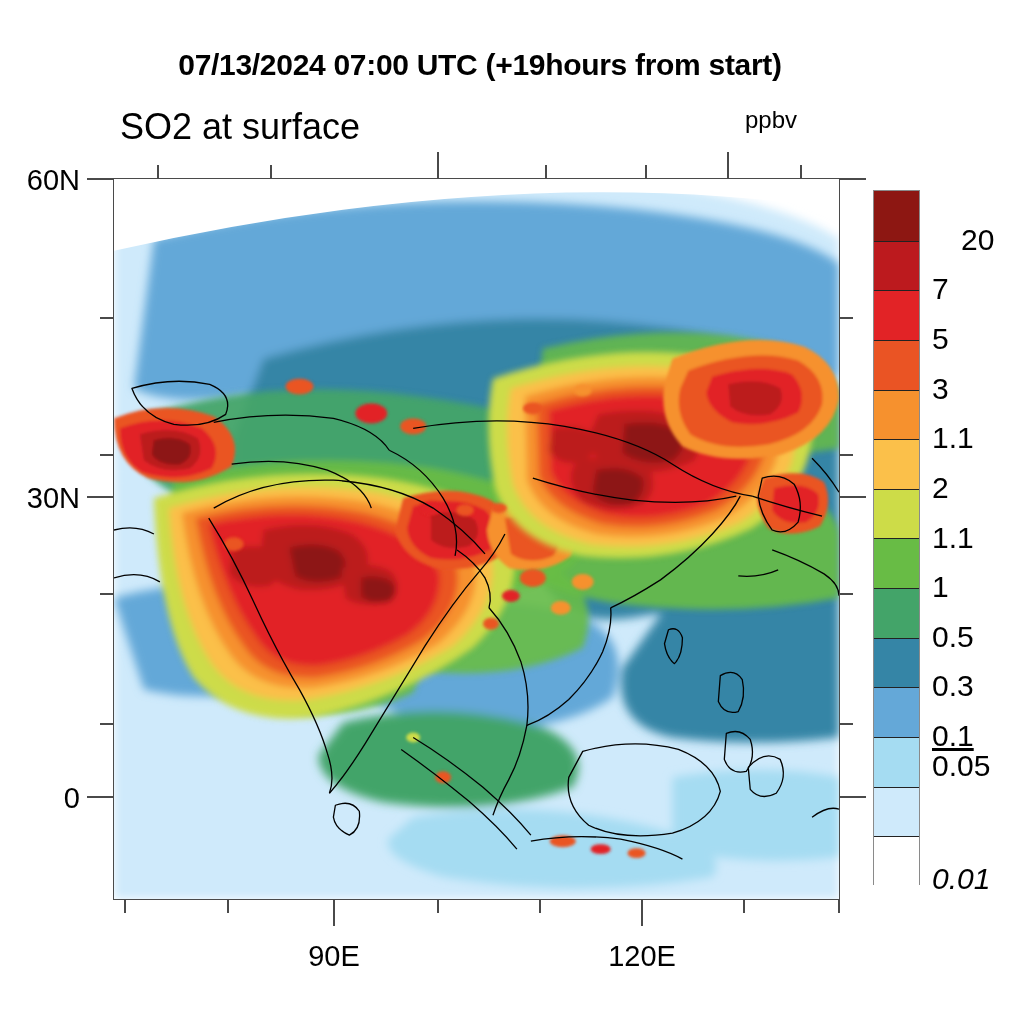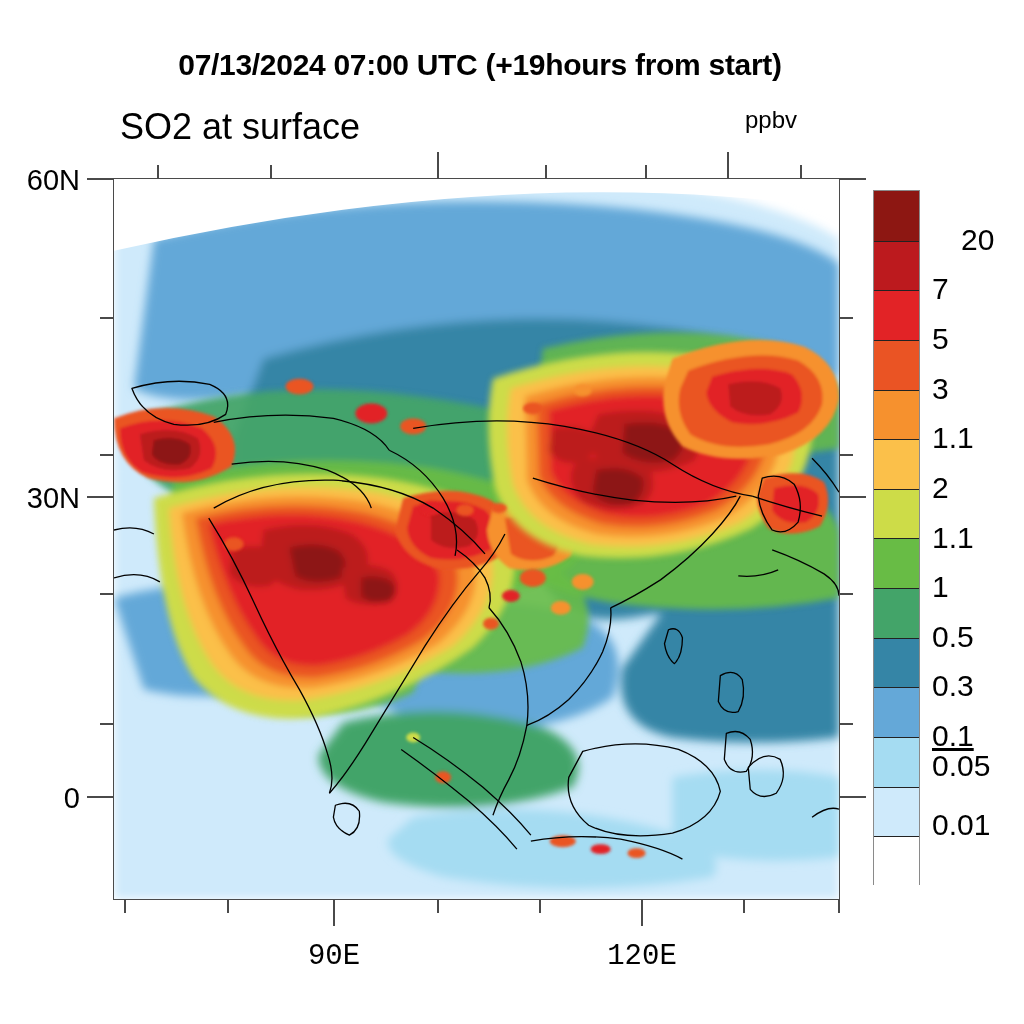--- a/index.html
+++ b/index.html
@@ -24,21 +24,21 @@
   .tk-right{width:13px;height:1.6px;}
   .tk-right.major{width:26px;}
   .tk-bot{height:13px;width:1.6px;}
   .tk-bot.major{height:26px;}
   .tk-top{height:13px;width:1.6px;}
   .tk-top.major{height:26px;}
 
   .ylab{position:absolute;font-size:29px;text-align:right;width:110px;
         transform:translateY(-50%);}
   .xlab{position:absolute;font-size:29px;text-align:center;width:160px;
-        transform:translateX(-50%);font-family:Liberation Mono, monospace;}
+        transform:translateX(-50%);}
 
   
   #stamp{position:absolute;left:4px;bottom:4px;background:#fff;
          border:1.3px solid #555;padding:2px 7px 3px 7px;font-size:19px;
          line-height:1.05;z-index:30;}
 
   
   #cbar{position:absolute;left:873px;top:190px;width:47px;height:695px;
         border:1.3px solid #8a8a8a;box-sizing:border-box;}
   .cb-band{width:100%;box-sizing:border-box;}
@@ -340,14 +340,14 @@
     <div class="cb-lab" style="top: 338.929px;">5</div>
     <div class="cb-lab" style="top: 388.571px;">3</div>
     <div class="cb-lab" style="top: 438.214px;">1.1</div>
     <div class="cb-lab" style="top: 487.857px;">2</div>
     <div class="cb-lab" style="top: 537.5px;">1.1</div>
     <div class="cb-lab" style="top: 587.143px;">1</div>
     <div class="cb-lab" style="top: 636.786px;">0.5</div>
     <div class="cb-lab" style="top: 686.429px;">0.3</div>
     <div class="cb-lab" style="top: 736.071px; text-decoration: underline;">0.1</div>
     <div class="cb-lab" style="top: 766px;">0.05</div>
-    <div class="cb-lab" style="top: 825px;">0.01</div>
+    <div class="cb-lab" style="top: 879px; font-style: italic;">0.01</div>
   </div>
 
 </body></html>

